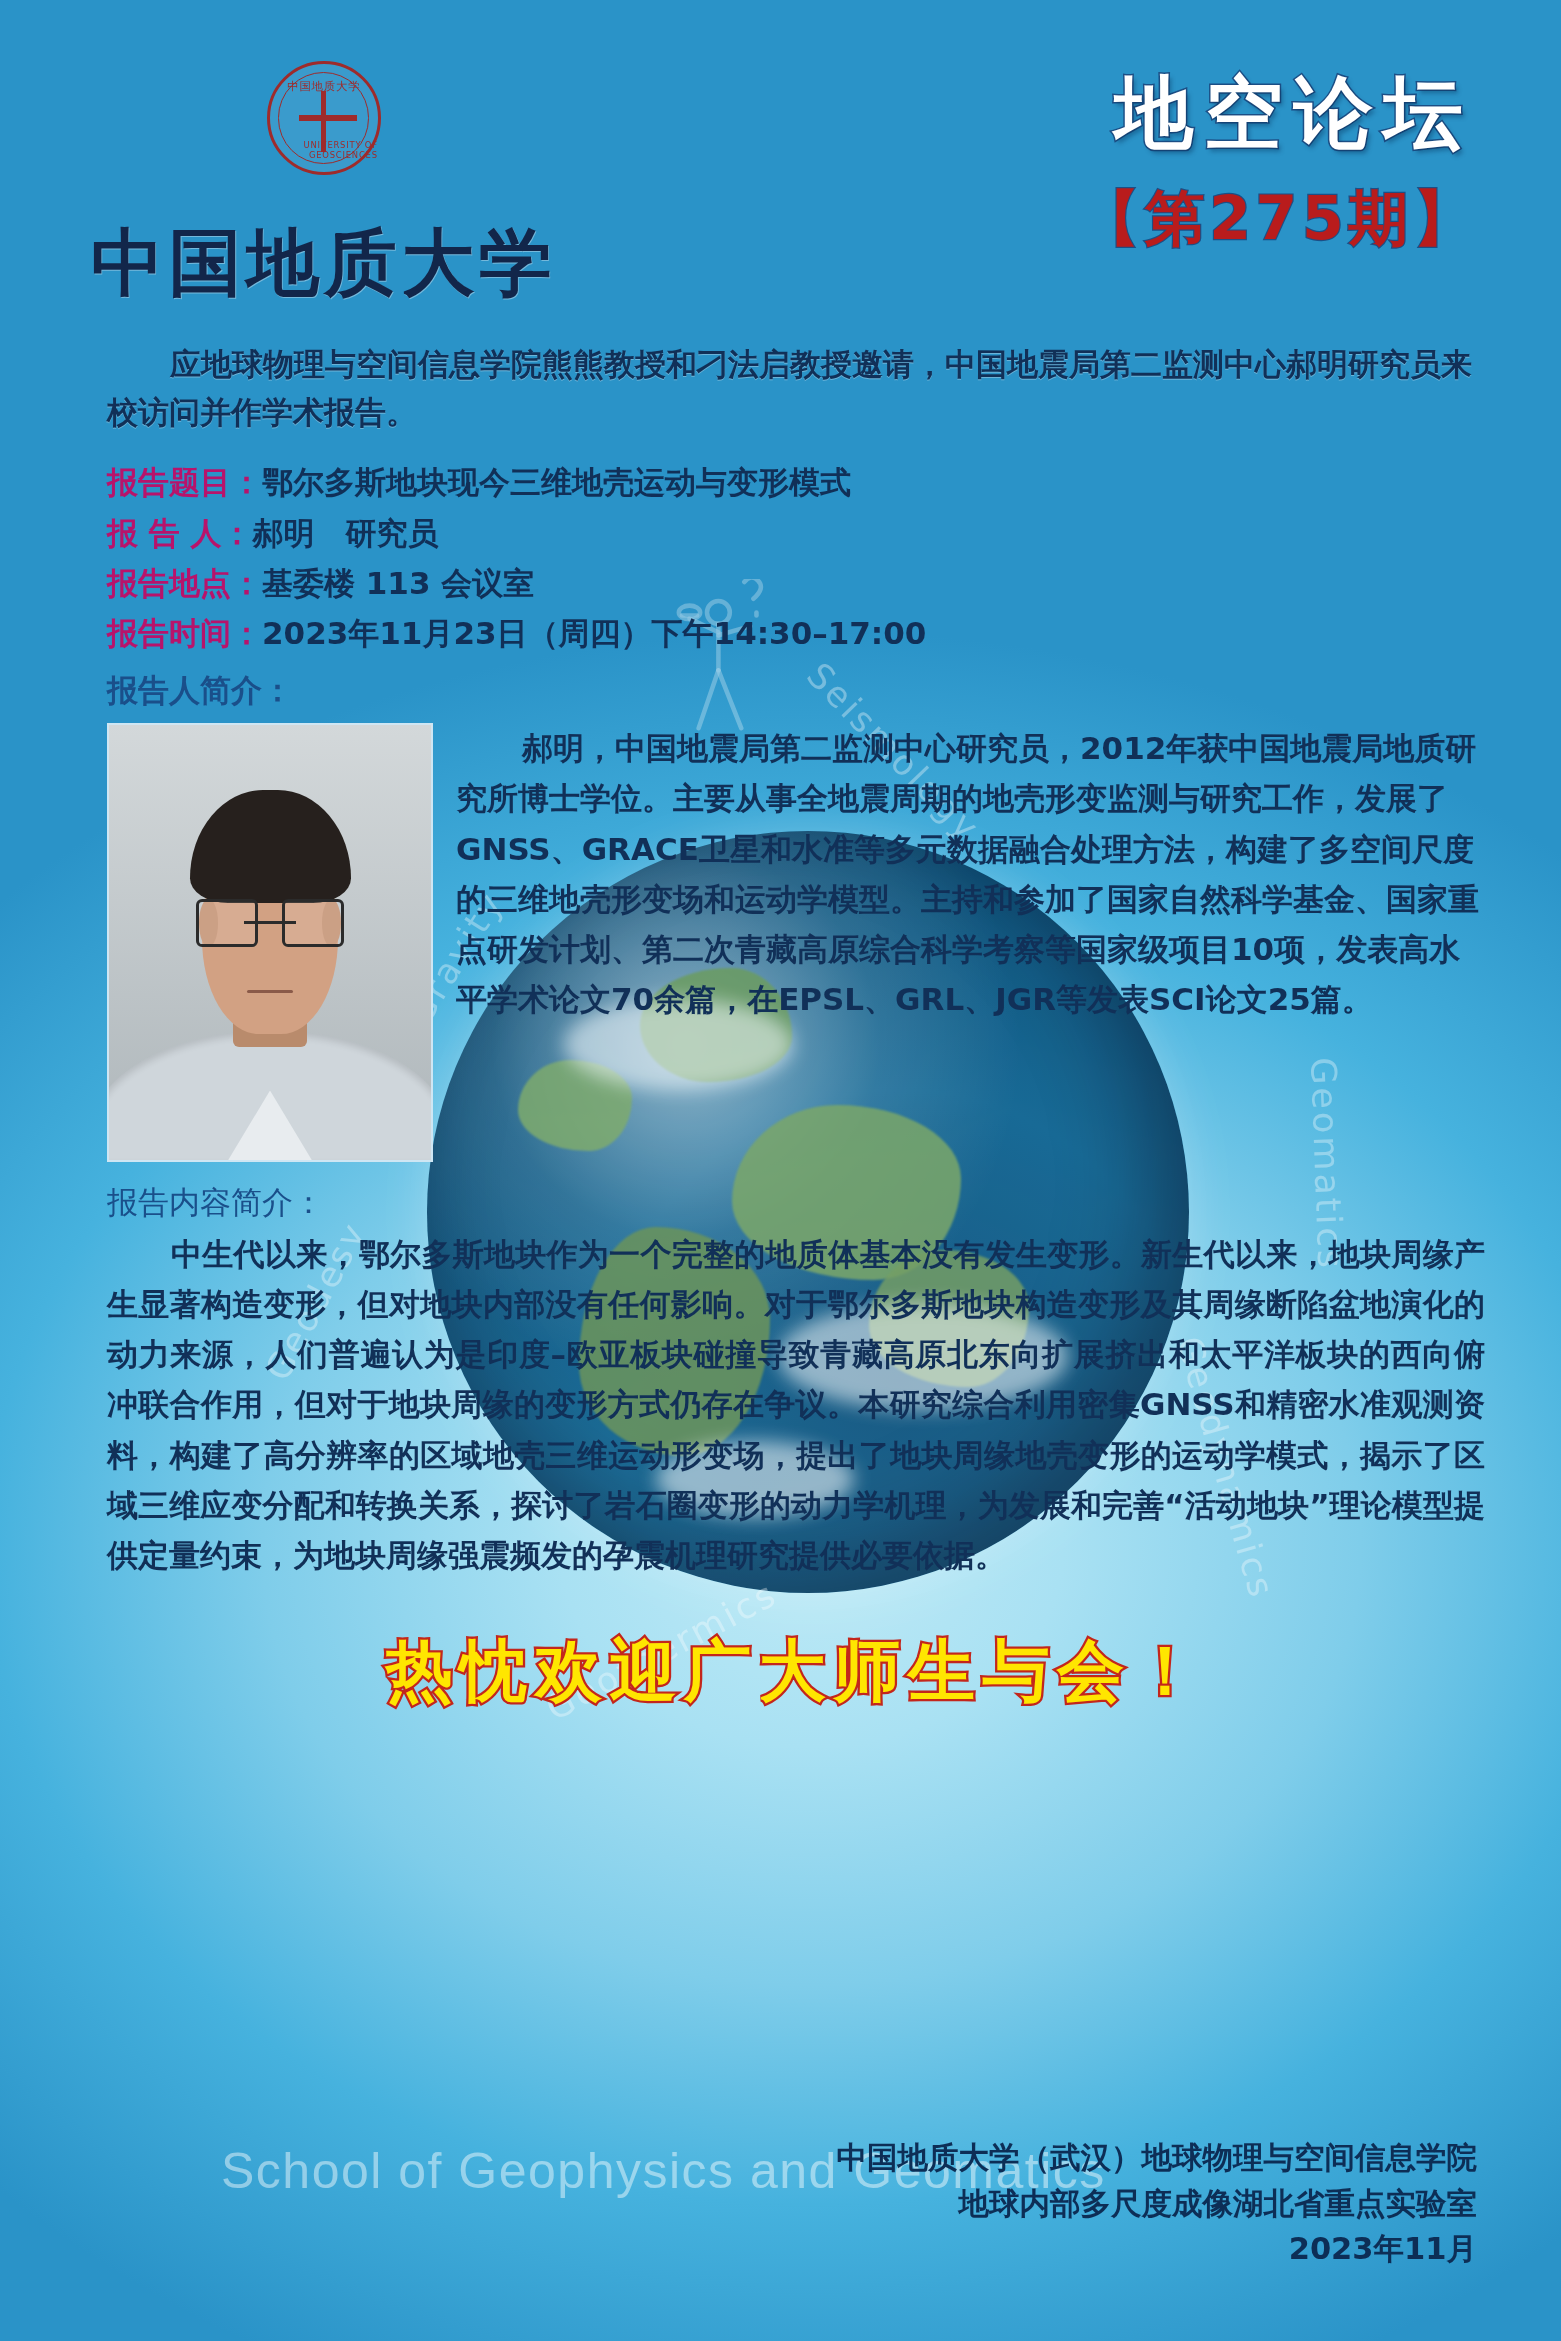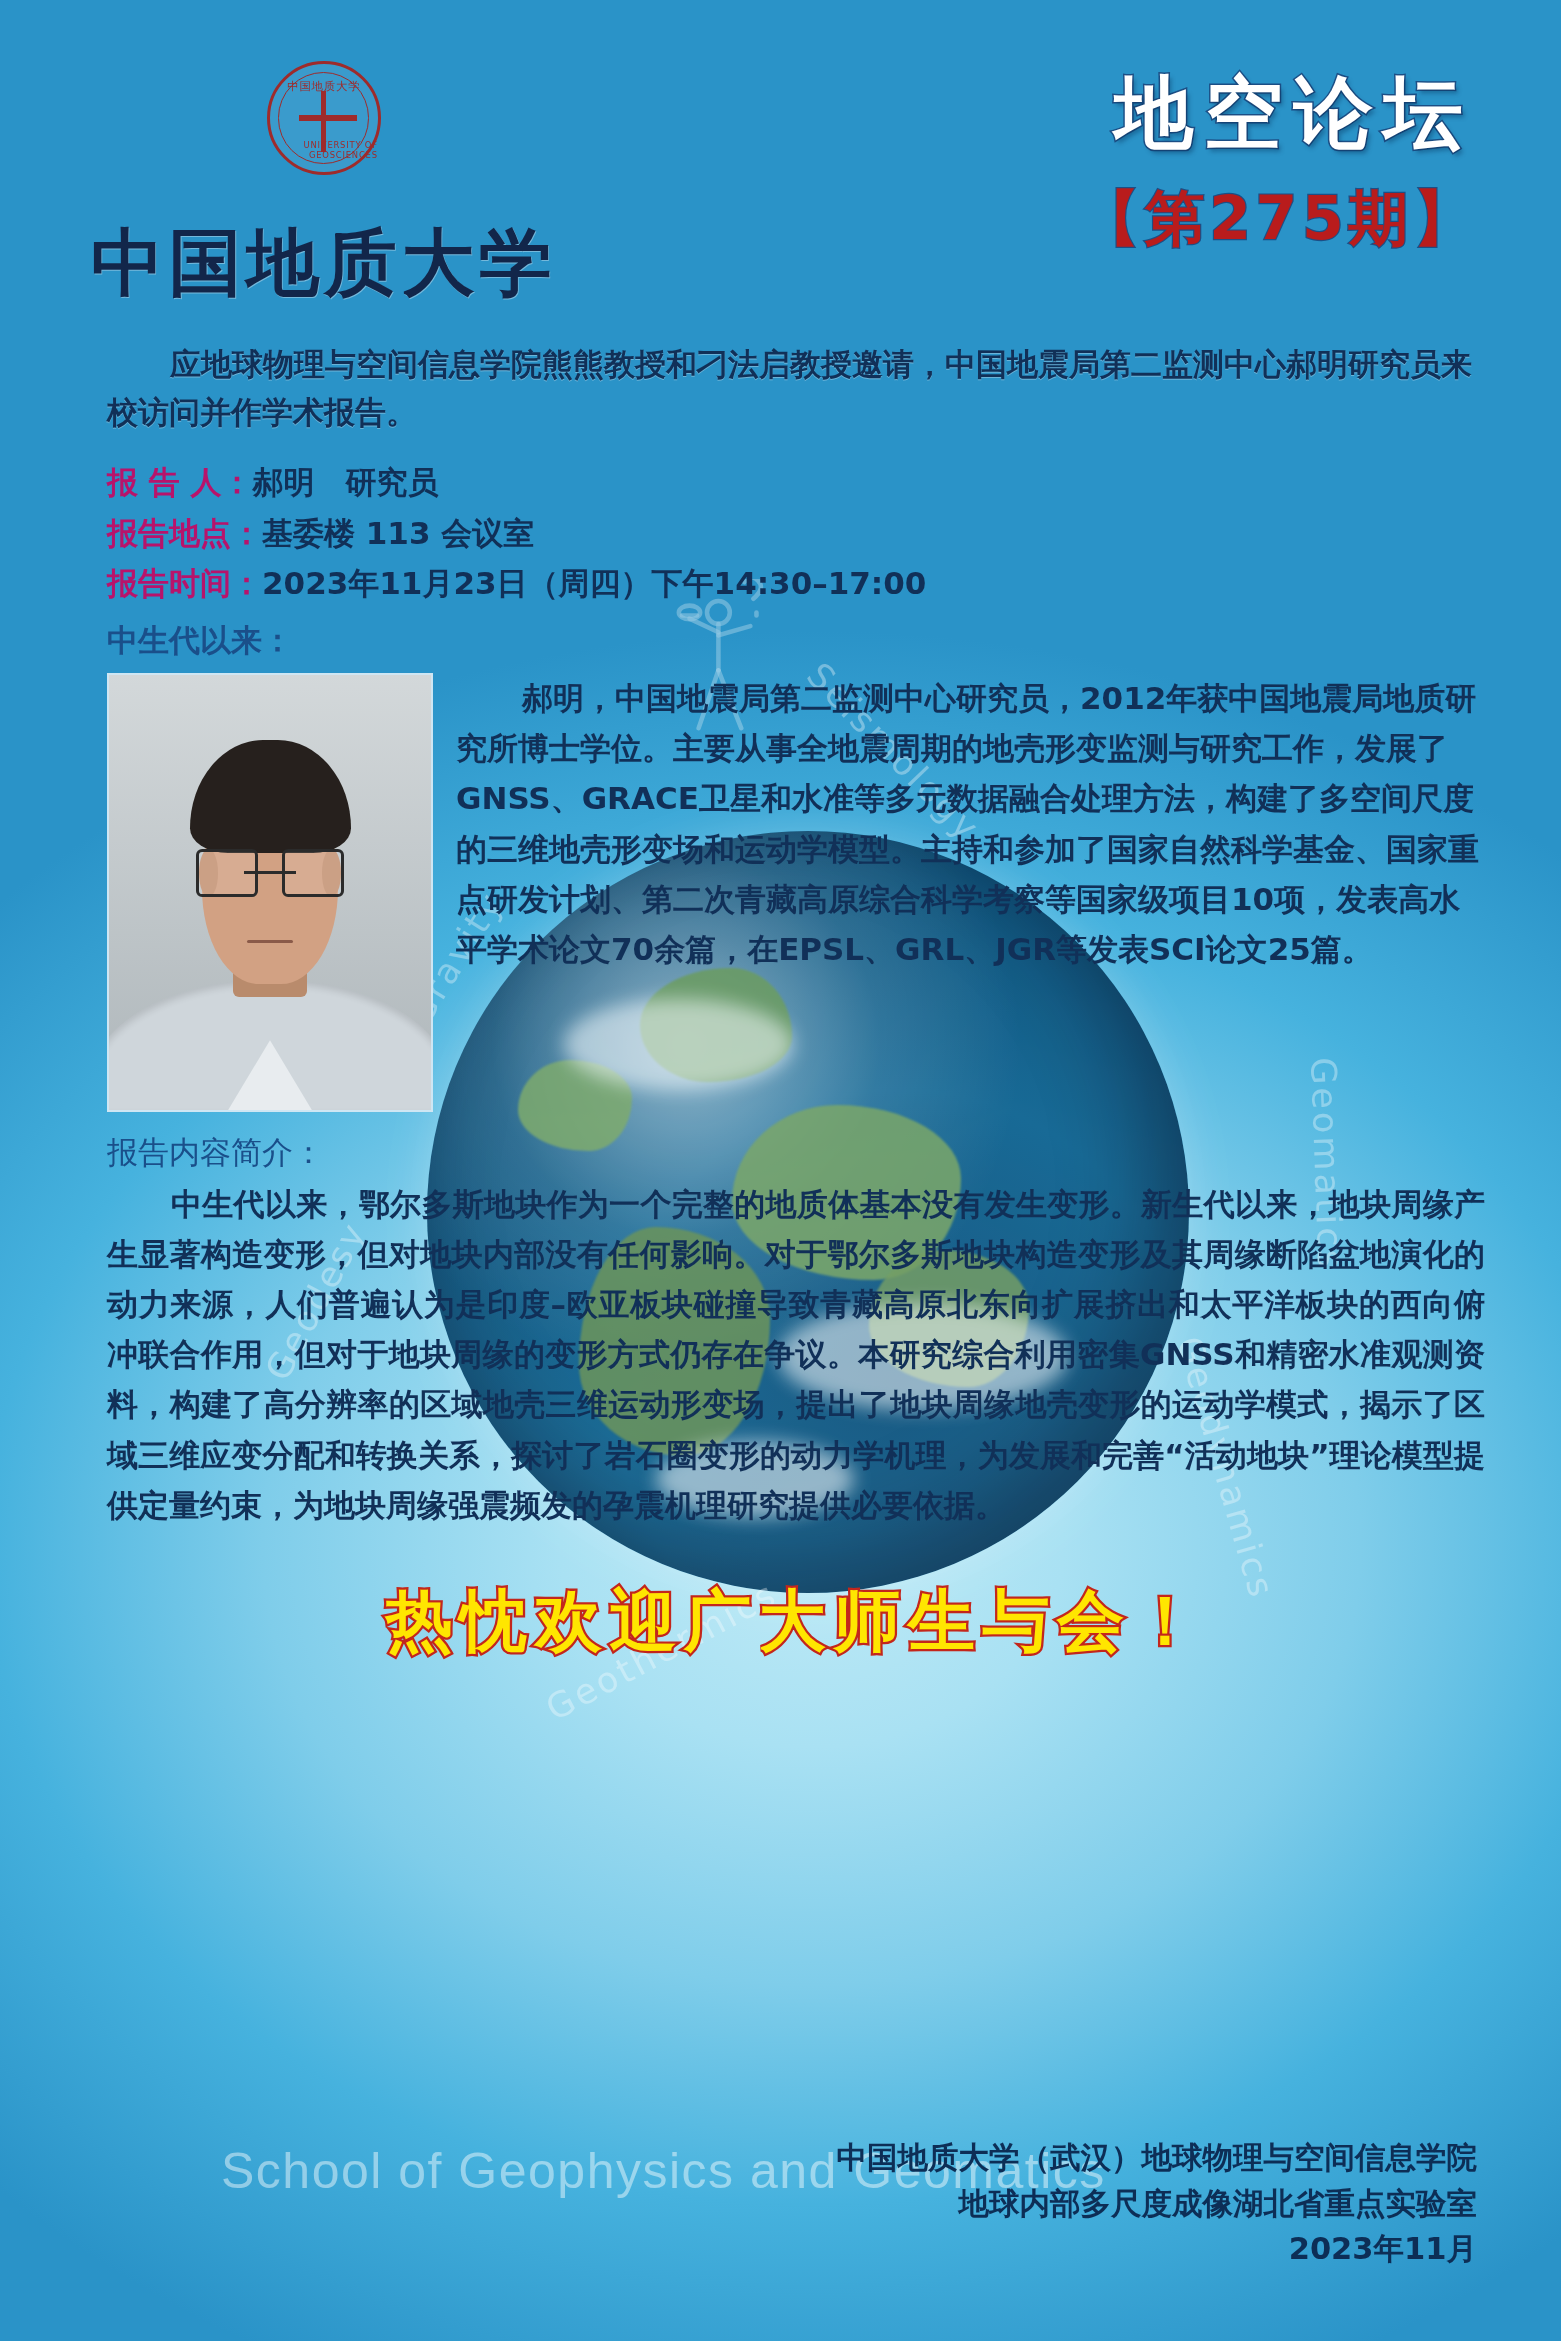--- a/index.html
+++ b/index.html
@@ -294,34 +294,38 @@
     <div class="forum-issue">【第275期】</div>
   </div>
 </div>
 
 <div class="content">
 
   <div class="intro">应地球物理与空间信息学院熊熊教授和刁法启教授邀请，中国地震局第二监测中心郝明研究员来校访问并作学术报告。</div>
 
   <div class="meta">
     <div class="meta-row">
+      <span class="meta-label">报告题目：</span>
+      <span class="meta-value">鄂尔多斯地块现今三维地壳运动与变形模式</span>
+    </div>
+    <div class="meta-row">
       <span class="meta-label">报 告 人：</span>
       <span class="meta-value">郝明　研究员</span>
     </div>
     <div class="meta-row">
       <span class="meta-label">报告地点：</span>
       <span class="meta-value">基委楼 113 会议室</span>
     </div>
     <div class="meta-row">
       <span class="meta-label">报告时间：</span>
       <span class="meta-value">2023年11月23日（周四）下午14:30–17:00</span>
     </div>
   </div>
 
-  <div class="sec-title">中生代以来：</div>
+  <div class="sec-title">报告人简介：</div>
 
   <div class="bio-block">
     <div class="photo">
       <div class="ph-bg"></div>
       <div class="ph-shoulders"></div>
       <div class="ph-neck"></div>
       <div class="ph-collar"></div>
       <div class="ph-face"></div>
       <div class="ph-hair"></div>
       <div class="ph-ear-l"></div>

